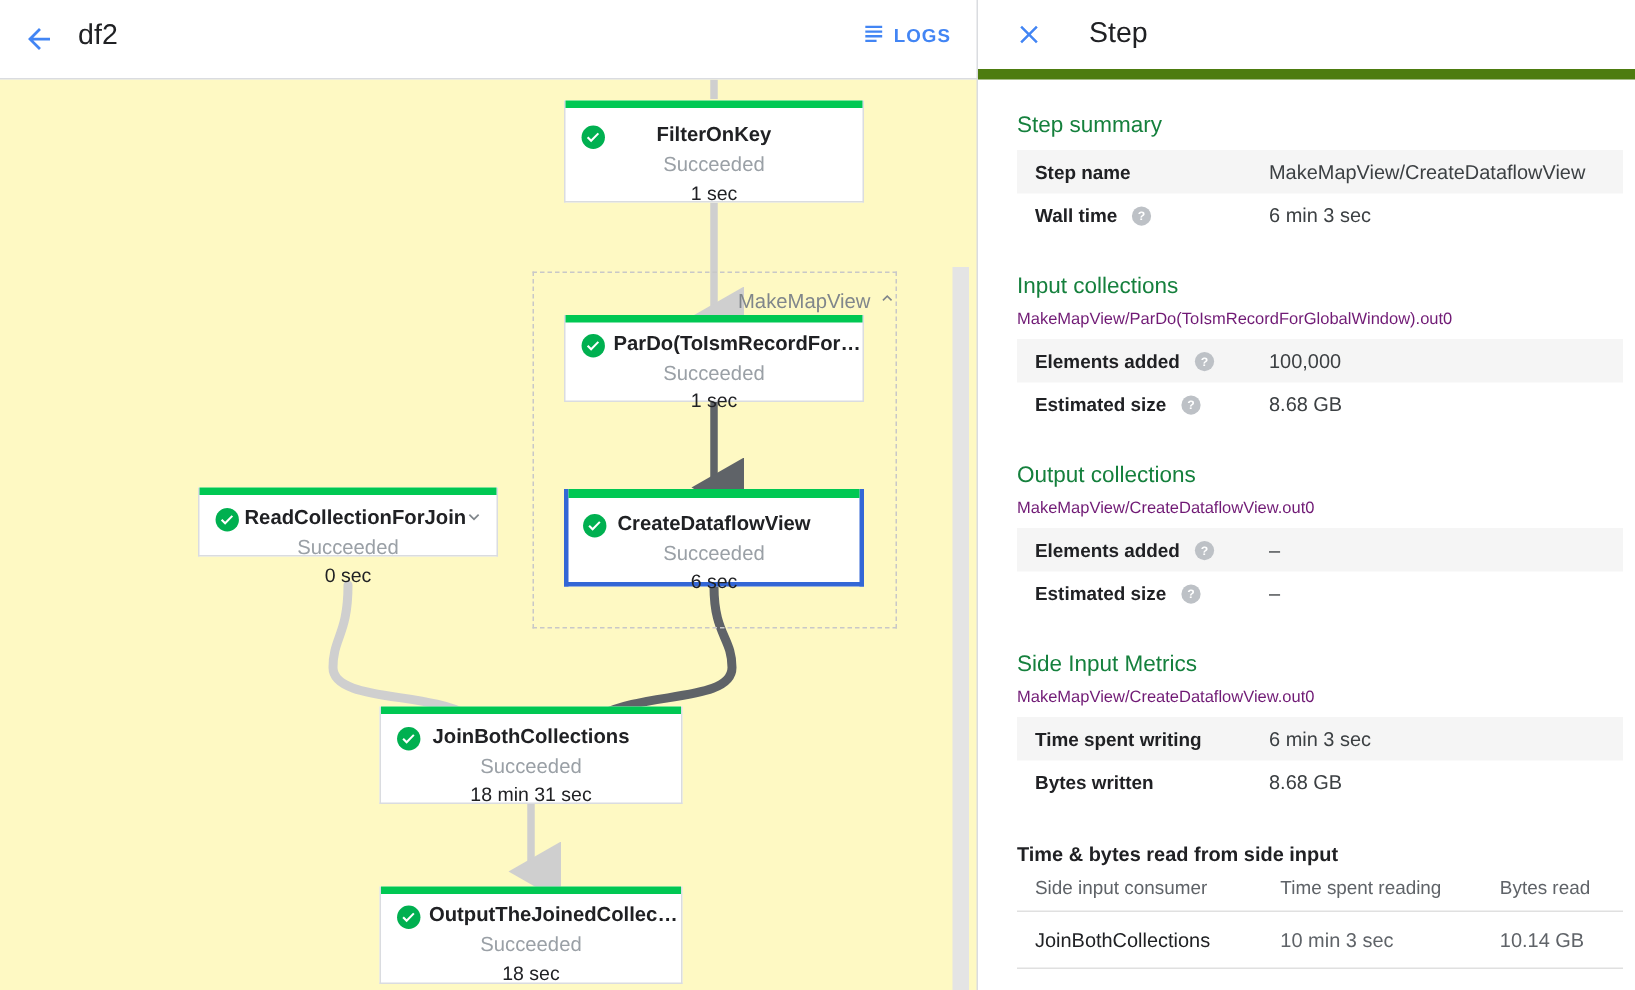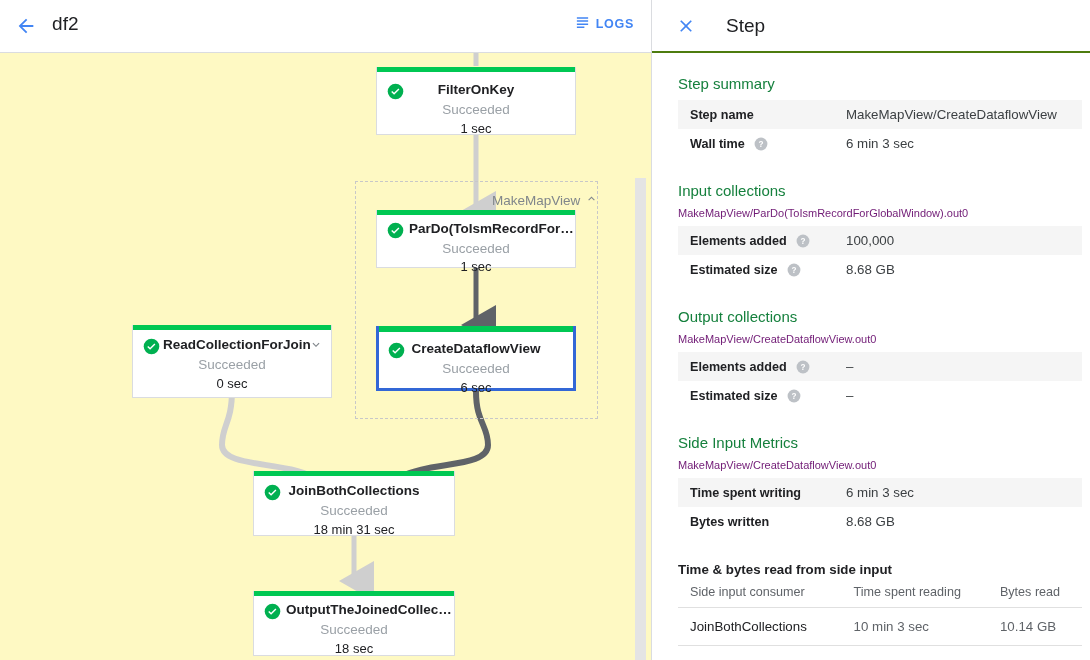--- a/index.html
+++ b/index.html
@@ -128,21 +128,21 @@
 
   
   #right-panel {
     position: relative;
     width: 438px; height: 660px;
     background: #fff;
     overflow: hidden;
   }
   #right-header {
     position: relative; height: 53px;
-    border-bottom: 2px solid #4d7c0f;
+    border-bottom: 7px solid #4d7c0f;
     display: flex; align-items: center;
   }
   #close-icon-wrap {
     margin-left: 22px; width: 24px; height: 24px;
     display: flex; align-items: center; justify-content: center;
     cursor: pointer;
   }
   #right-title {
     margin-left: 28px;
     font-size: 19px; color: #202124;
@@ -287,21 +287,21 @@
           <svg width="17" height="17" viewBox="0 0 24 24" fill="#00b050">
             <circle cx="12" cy="12" r="11"></circle>
             <path d="M10 16.6l-4-4 1.4-1.4 2.6 2.6 6.1-6.1L17.5 9z" fill="#fff"></path>
           </svg>
         </span>
         <div class="node-title">CreateDataflowView</div>
         <div class="node-status">Succeeded</div>
         <div class="node-time">6 sec</div>
       </div>
 
-      <div class="node" style="left:132px; top:272px; width:200px; height:73px;">
+      <div class="node" style="left:132px; top:272px; width:200px; height:46px;">
         <div class="node-bar"></div>
         <span class="node-check" style="top:13px;">
           <svg width="17" height="17" viewBox="0 0 24 24" fill="#00b050">
             <circle cx="12" cy="12" r="11"></circle>
             <path d="M10 16.6l-4-4 1.4-1.4 2.6 2.6 6.1-6.1L17.5 9z" fill="#fff"></path>
           </svg>
         </span>
         <div class="node-title" style="top:12px; padding:0 24px 0 30px;">ReadCollectionForJoin</div>
         <div class="node-status" style="top:32px;">Succeeded</div>
         <div class="node-time" style="top:51px;">0 sec</div>

